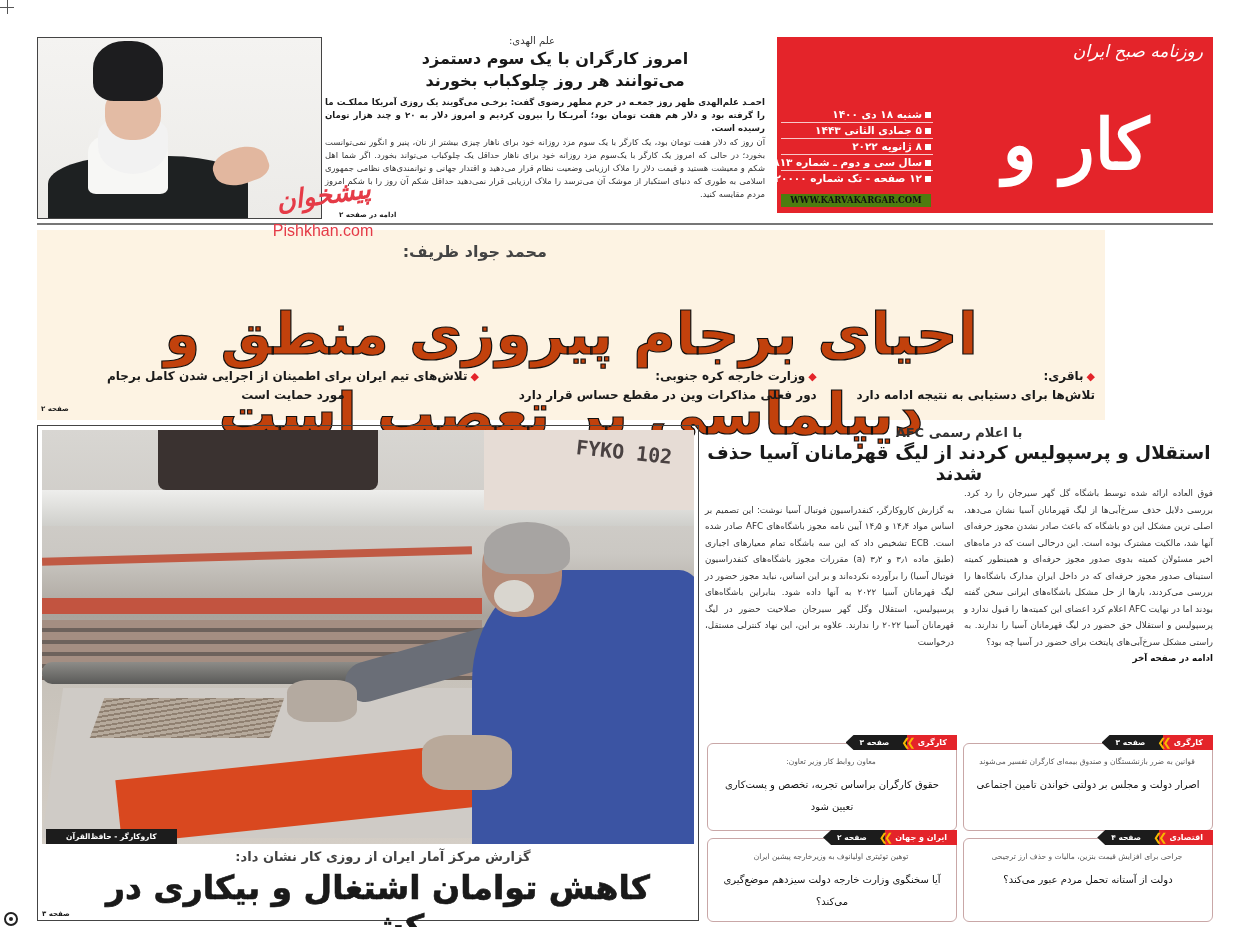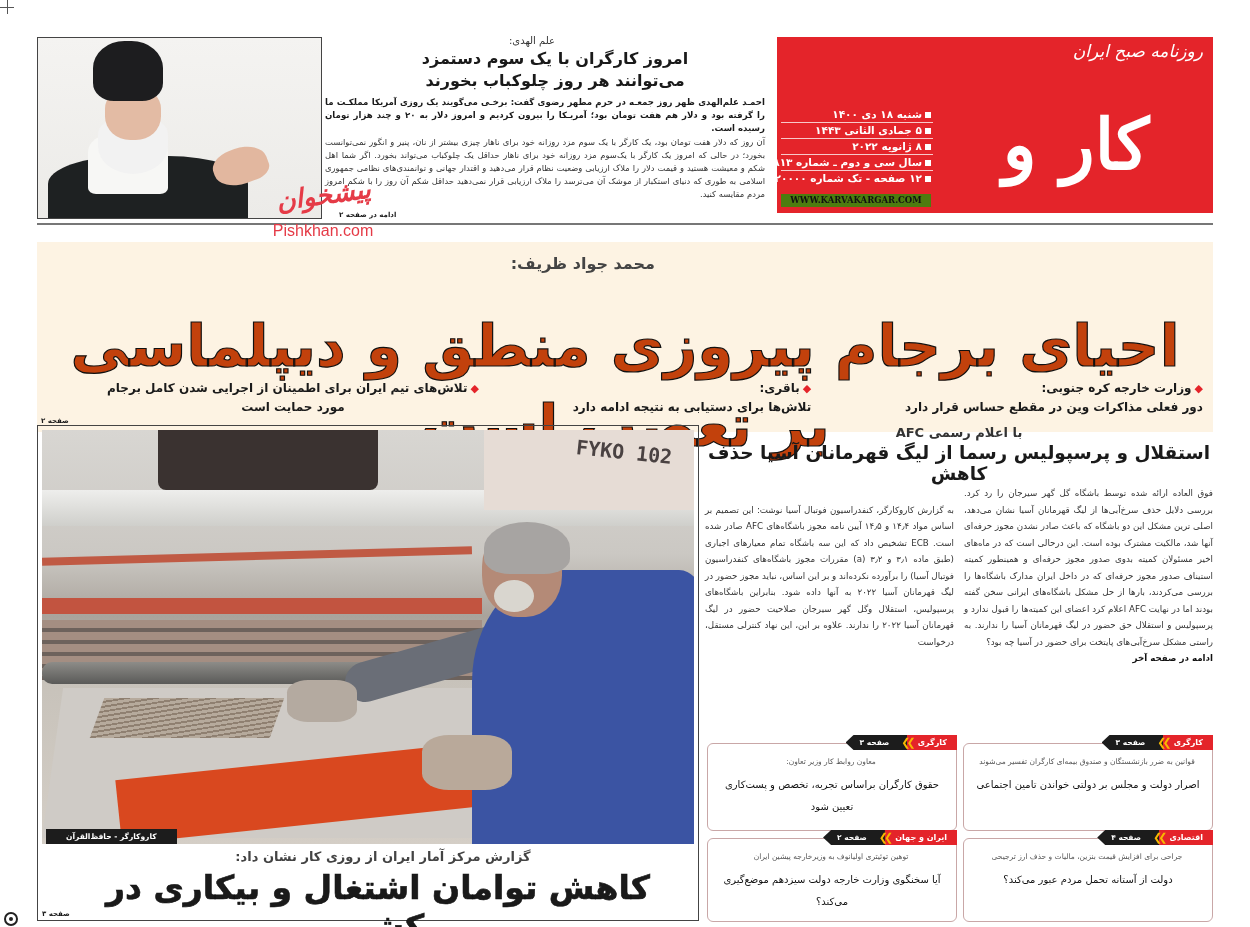--- a/index.html
+++ b/index.html
@@ -40,21 +40,21 @@
   .top-photo .collar { position: absolute; left: 50px; top: 96px; width: 80px; height: 60px; background: #f7f7f5; border-radius: 30% 30% 10% 10%; }
   .top-photo .hand { position: absolute; left: 175px; top: 110px; width: 55px; height: 36px; background: #e2b79f; border-radius: 40% 50% 30% 50%; transform: rotate(-20deg); }
 
   .watermark { left: 248px; top: 180px; width: 150px; height: 90px; text-align: center; z-index: 5; }
   .watermark .wm-fa { font-family: "DejaVu Serif", serif; font-style: italic; font-weight: bold; color: #e53b47; font-size: 26px; line-height: 30px; transform: rotate(-8deg); display: inline-block; }
   .watermark .wm-en { font-family: "Liberation Sans", sans-serif; color: #e53b47; font-size: 16px; margin-top: 12px; }
 
   .rule-top { left: 37px; top: 223px; width: 1176px; height: 2px; background: #777; }
 
   
-  .lead-band { left: 37px; top: 242px; width: 1176px; height: 190px; background: #fdf3e3; }
+  .lead-band { left: 37px; top: 230px; width: 1068px; height: 190px; background: #fdf3e3; }
   .lead-band .kicker { position: absolute; right: 558px; top: 12px; font-size: 16px; font-weight: bold; color: #444; }
   .lead-band .headline { position: absolute; left: 10px; right: 10px; top: 48px; font-size: 58px; font-weight: 900; font-family: "DejaVu Sans", sans-serif; text-align: center; letter-spacing: -1.5px; line-height: 80px; color: #c2410c; margin-top: 16px; -webkit-text-stroke: 1.2px #111; }
   .lead-band .subs { position: absolute; left: 70px; right: 10px; top: 137px; display: flex; flex-direction: row-reverse; justify-content: space-between; }
   .lead-band .sub { font-size: 12px; font-weight: bold; line-height: 18px; text-align: center; }
   .lead-band .sub .diamond { color: #e4242a; font-size: 11px; margin-left: 3px; }
   .lead-band .sub .sub-title { display: block; text-align: right; }
   .lead-band .page-ref { position: absolute; left: 4px; top: 175px; font-size: 7px; font-weight: bold; }
 
   
   .main-box { left: 37px; top: 425px; width: 662px; height: 496px; border: 1px solid #444; }
@@ -148,26 +148,26 @@
 
 <div class="abs lead-band">
   <div class="kicker rtl">محمد جواد ظریف:</div>
   <div class="headline rtl">احیای برجام پیروزی منطق و دیپلماسی بر تعصب است</div>
   <div class="subs rtl">
     <div class="sub">
       <span class="sub-title"><span class="diamond">◆</span><span>تلاش‌های تیم ایران برای اطمینان از اجرایی شدن کامل برجام</span></span>
       <span>مورد حمایت است</span>
     </div>
     <div class="sub">
+      <span class="sub-title"><span class="diamond">◆</span><span>وزارت خارجه کره جنوبی:</span></span>
+      <span>دور فعلی مذاکرات وین در مقطع حساس قرار دارد</span>
+    </div>
+    <div class="sub">
       <span class="sub-title"><span class="diamond">◆</span><span>باقری:</span></span>
       <span>تلاش‌ها برای دستیابی به نتیجه ادامه دارد</span>
-    </div>
-    <div class="sub">
-      <span class="sub-title"><span class="diamond">◆</span><span>وزارت خارجه کره جنوبی:</span></span>
-      <span>دور فعلی مذاکرات وین در مقطع حساس قرار دارد</span>
     </div>
   </div>
   <div class="page-ref rtl">صفحه ۲</div>
 </div>
 
 <div class="abs main-box">
   <div class="main-photo">
     <div class="top-beam"></div>
     <div class="panel"></div>
     <div class="brand-plate"></div>
@@ -188,21 +188,21 @@
     <div class="glove2"></div>
     <div class="photo-credit">کاروکارگر - حافظ‌القرآن</div>
   </div>
   <div class="kicker rtl">گزارش مرکز آمار ایران از روزی کار نشان داد:</div>
   <div class="headline rtl">کاهش توامان اشتغال و بیکاری در کشور</div>
   <div class="page-ref rtl">صفحه ۳</div>
 </div>
 
 <div class="abs sport rtl">
   <div class="kicker">با اعلام رسمی AFC</div>
-  <div class="headline">استقلال و پرسپولیس رسما از لیگ قهرمانان آسیا حذف کاهش</div>
+  <div class="headline">استقلال و پرسپولیس کردند از لیگ قهرمانان آسیا حذف شدند</div>
   <div class="cols">
     <div class="col">
       <br>
       <span>به گزارش کاروکارگر، کنفدراسیون فوتبال آسیا نوشت: این تصمیم بر اساس مواد ۱۴٫۴ و ۱۴٫۵ آیین نامه مجوز باشگاه‌های AFC صادر شده است. ECB تشخیص داد که این سه باشگاه تمام معیارهای اجباری (طبق ماده ۳٫۱ و ۳٫۲ (a) مقررات مجوز باشگاه‌های کنفدراسیون فوتبال آسیا) را برآورده نکرده‌اند و بر این اساس، نباید مجوز حضور در لیگ قهرمانان آسیا ۲۰۲۲ به آنها داده شود. بنابراین باشگاه‌های پرسپولیس، استقلال وگل گهر سیرجان صلاحیت حضور در لیگ قهرمانان آسیا ۲۰۲۲ را ندارند. علاوه بر این، این نهاد کنترلی مستقل، درخواست</span>
     </div>
     <div class="col">
       <span>فوق العاده ارائه شده توسط باشگاه گل گهر سیرجان را رد کرد. بررسی دلایل حذف سرخ‌آبی‌ها از لیگ قهرمانان آسیا نشان می‌دهد، اصلی ترین مشکل این دو باشگاه که باعث صادر نشدن مجوز حرفه‌ای آنها شد، مالکیت مشترک بوده است. این درحالی است که در ماه‌های اخیر مسئولان کمیته بدوی صدور مجوز حرفه‌ای و همینطور کمیته استیناف صدور مجوز حرفه‌ای که در داخل ایران مدارک باشگاه‌ها را بررسی می‌کردند، بارها از حل مشکل باشگاه‌های ایرانی سخن گفته بودند اما در نهایت AFC اعلام کرد اعضای این کمیته‌ها را قبول ندارد و پرسپولیس و استقلال حق حضور در لیگ قهرمانان آسیا را ندارند. به راستی مشکل سرخ‌آبی‌های پایتخت برای حضور در آسیا چه بود؟</span><br>
       <span class="cont">ادامه در صفحه آخر</span>
     </div>
   </div>

